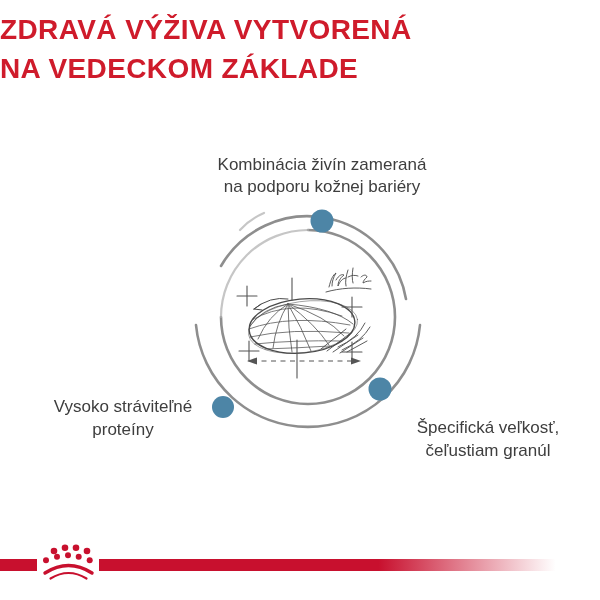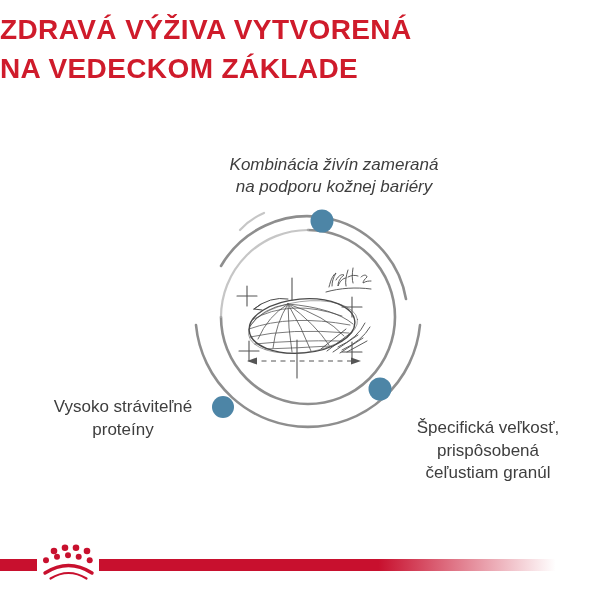--- a/index.html
+++ b/index.html
@@ -16,21 +16,21 @@
     font-family:"Liberation Sans","DejaVu Sans",sans-serif;
   }
   .heading{
     position:absolute;left:0;top:10px;width:600px;text-align:left;
     color:var(--heading-red);font-weight:bold;font-size:28px;line-height:39px;
     letter-spacing:.4px;
   }
   .callout{
     position:absolute;color:var(--text-dark);font-size:17px;text-align:center;
   }
-  .callout.top{left:174px;top:154px;width:320px;line-height:22px;font-style:italic;}
+  .callout.top{left:162px;top:154px;width:320px;line-height:22px;}
   .callout.left{left:23px;top:395px;width:200px;line-height:23px;}
   .callout.right{left:388px;top:393px;width:200px;line-height:22.5px;margin-top:24px;}
   .sketch{position:absolute;left:190px;top:190px;width:240px;height:260px;}
   .arc{fill:none;stroke:var(--sketch-gray);stroke-width:2.6;stroke-linecap:round;}
   .arc.light{stroke:#b3b3b3;stroke-width:2.2;opacity:.75;}
   .ink{fill:none;stroke:var(--ink);stroke-linecap:round;stroke-linejoin:round;}
   .cross{fill:none;stroke:#555;stroke-width:1.1;stroke-linecap:round;}
   .footer-rule{position:absolute;left:0;top:559px;width:37px;height:12px;background:var(--brand-red);}
   .footer-bar{
     position:absolute;left:99px;top:559px;width:466px;height:12px;
@@ -135,21 +135,20 @@
     <circle cx="33" cy="217" r="11" fill="#4d85a6"></circle>
   </svg>
 
   <div class="callout left">
     <div>Vysoko stráviteľné</div>
     <div>proteíny</div>
   </div>
 
   <div class="callout right">
     <div>Špecifická veľkosť,</div>
-    <div>prispôsobená</div>
     <div>čeľustiam granúl</div>
   </div>
 
   <div class="footer-rule"></div>
   <svg class="crown" viewBox="0 0 57 52" aria-hidden="true">
     <g fill="#c8102e">
       <circle cx="14" cy="8" r="3.3"></circle>
       <circle cx="25" cy="4.7" r="3.3"></circle>
       <circle cx="36" cy="4.7" r="3.3"></circle>
       <circle cx="47" cy="8" r="3.3"></circle>

